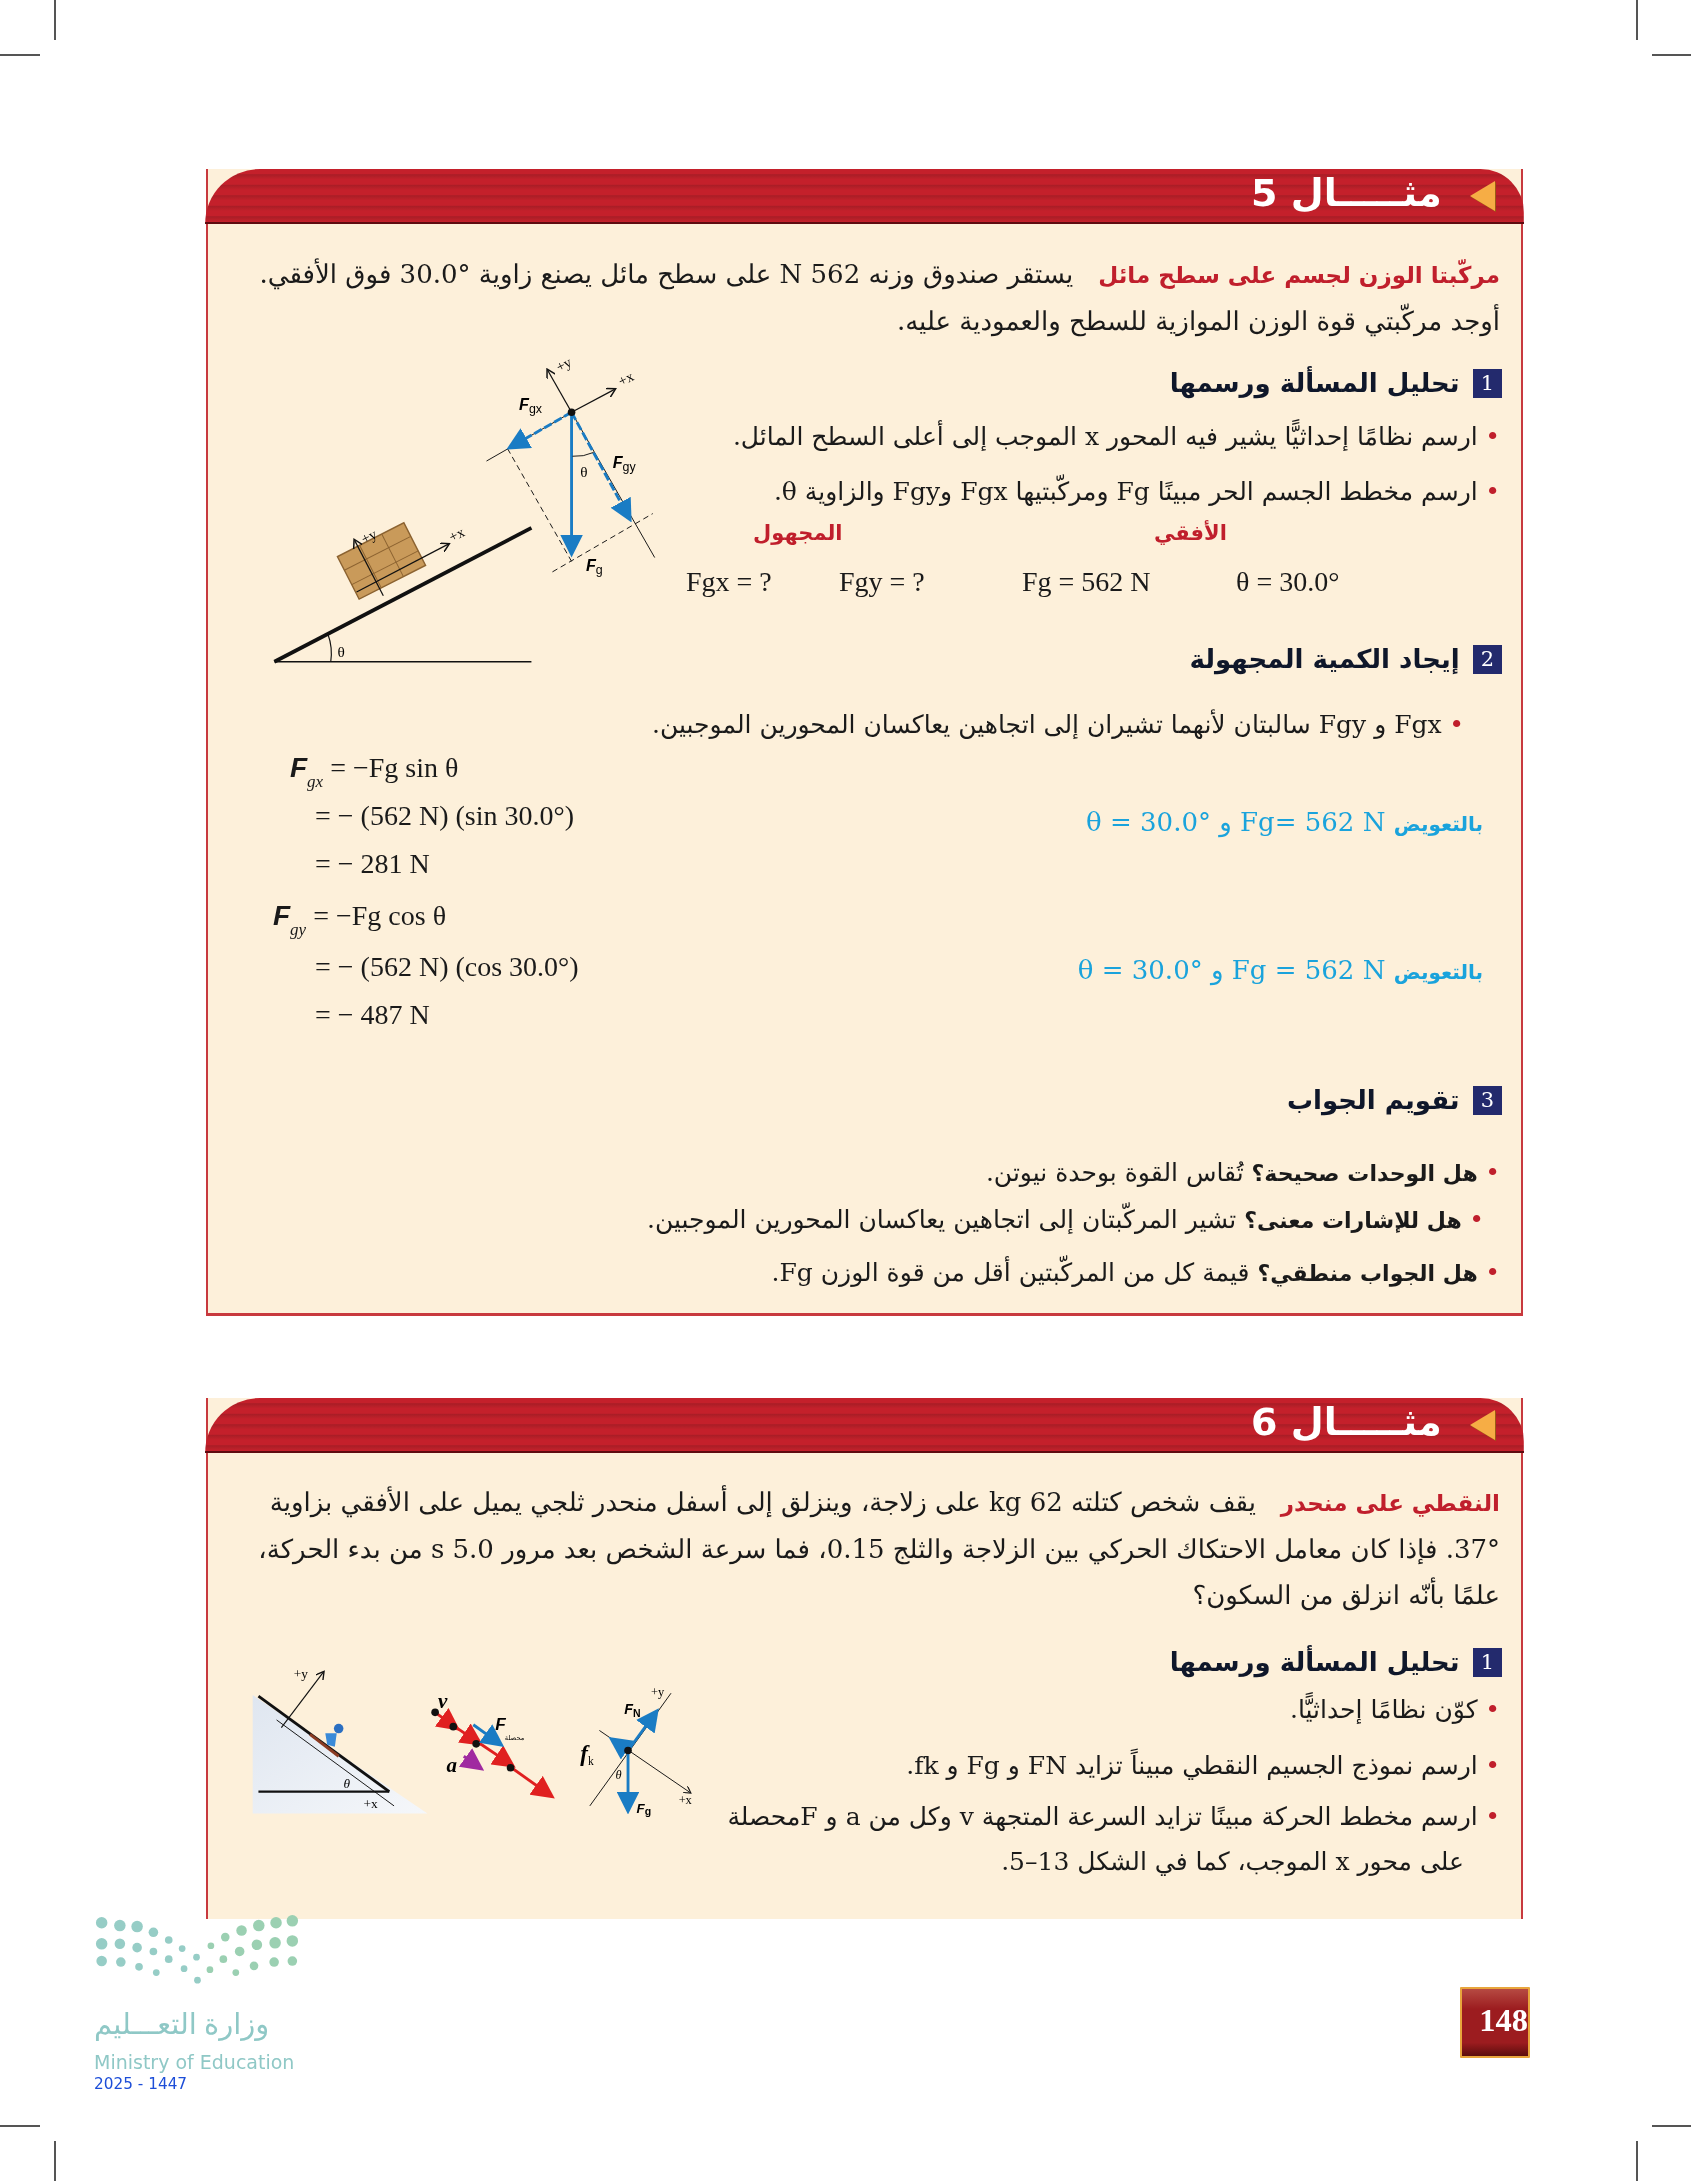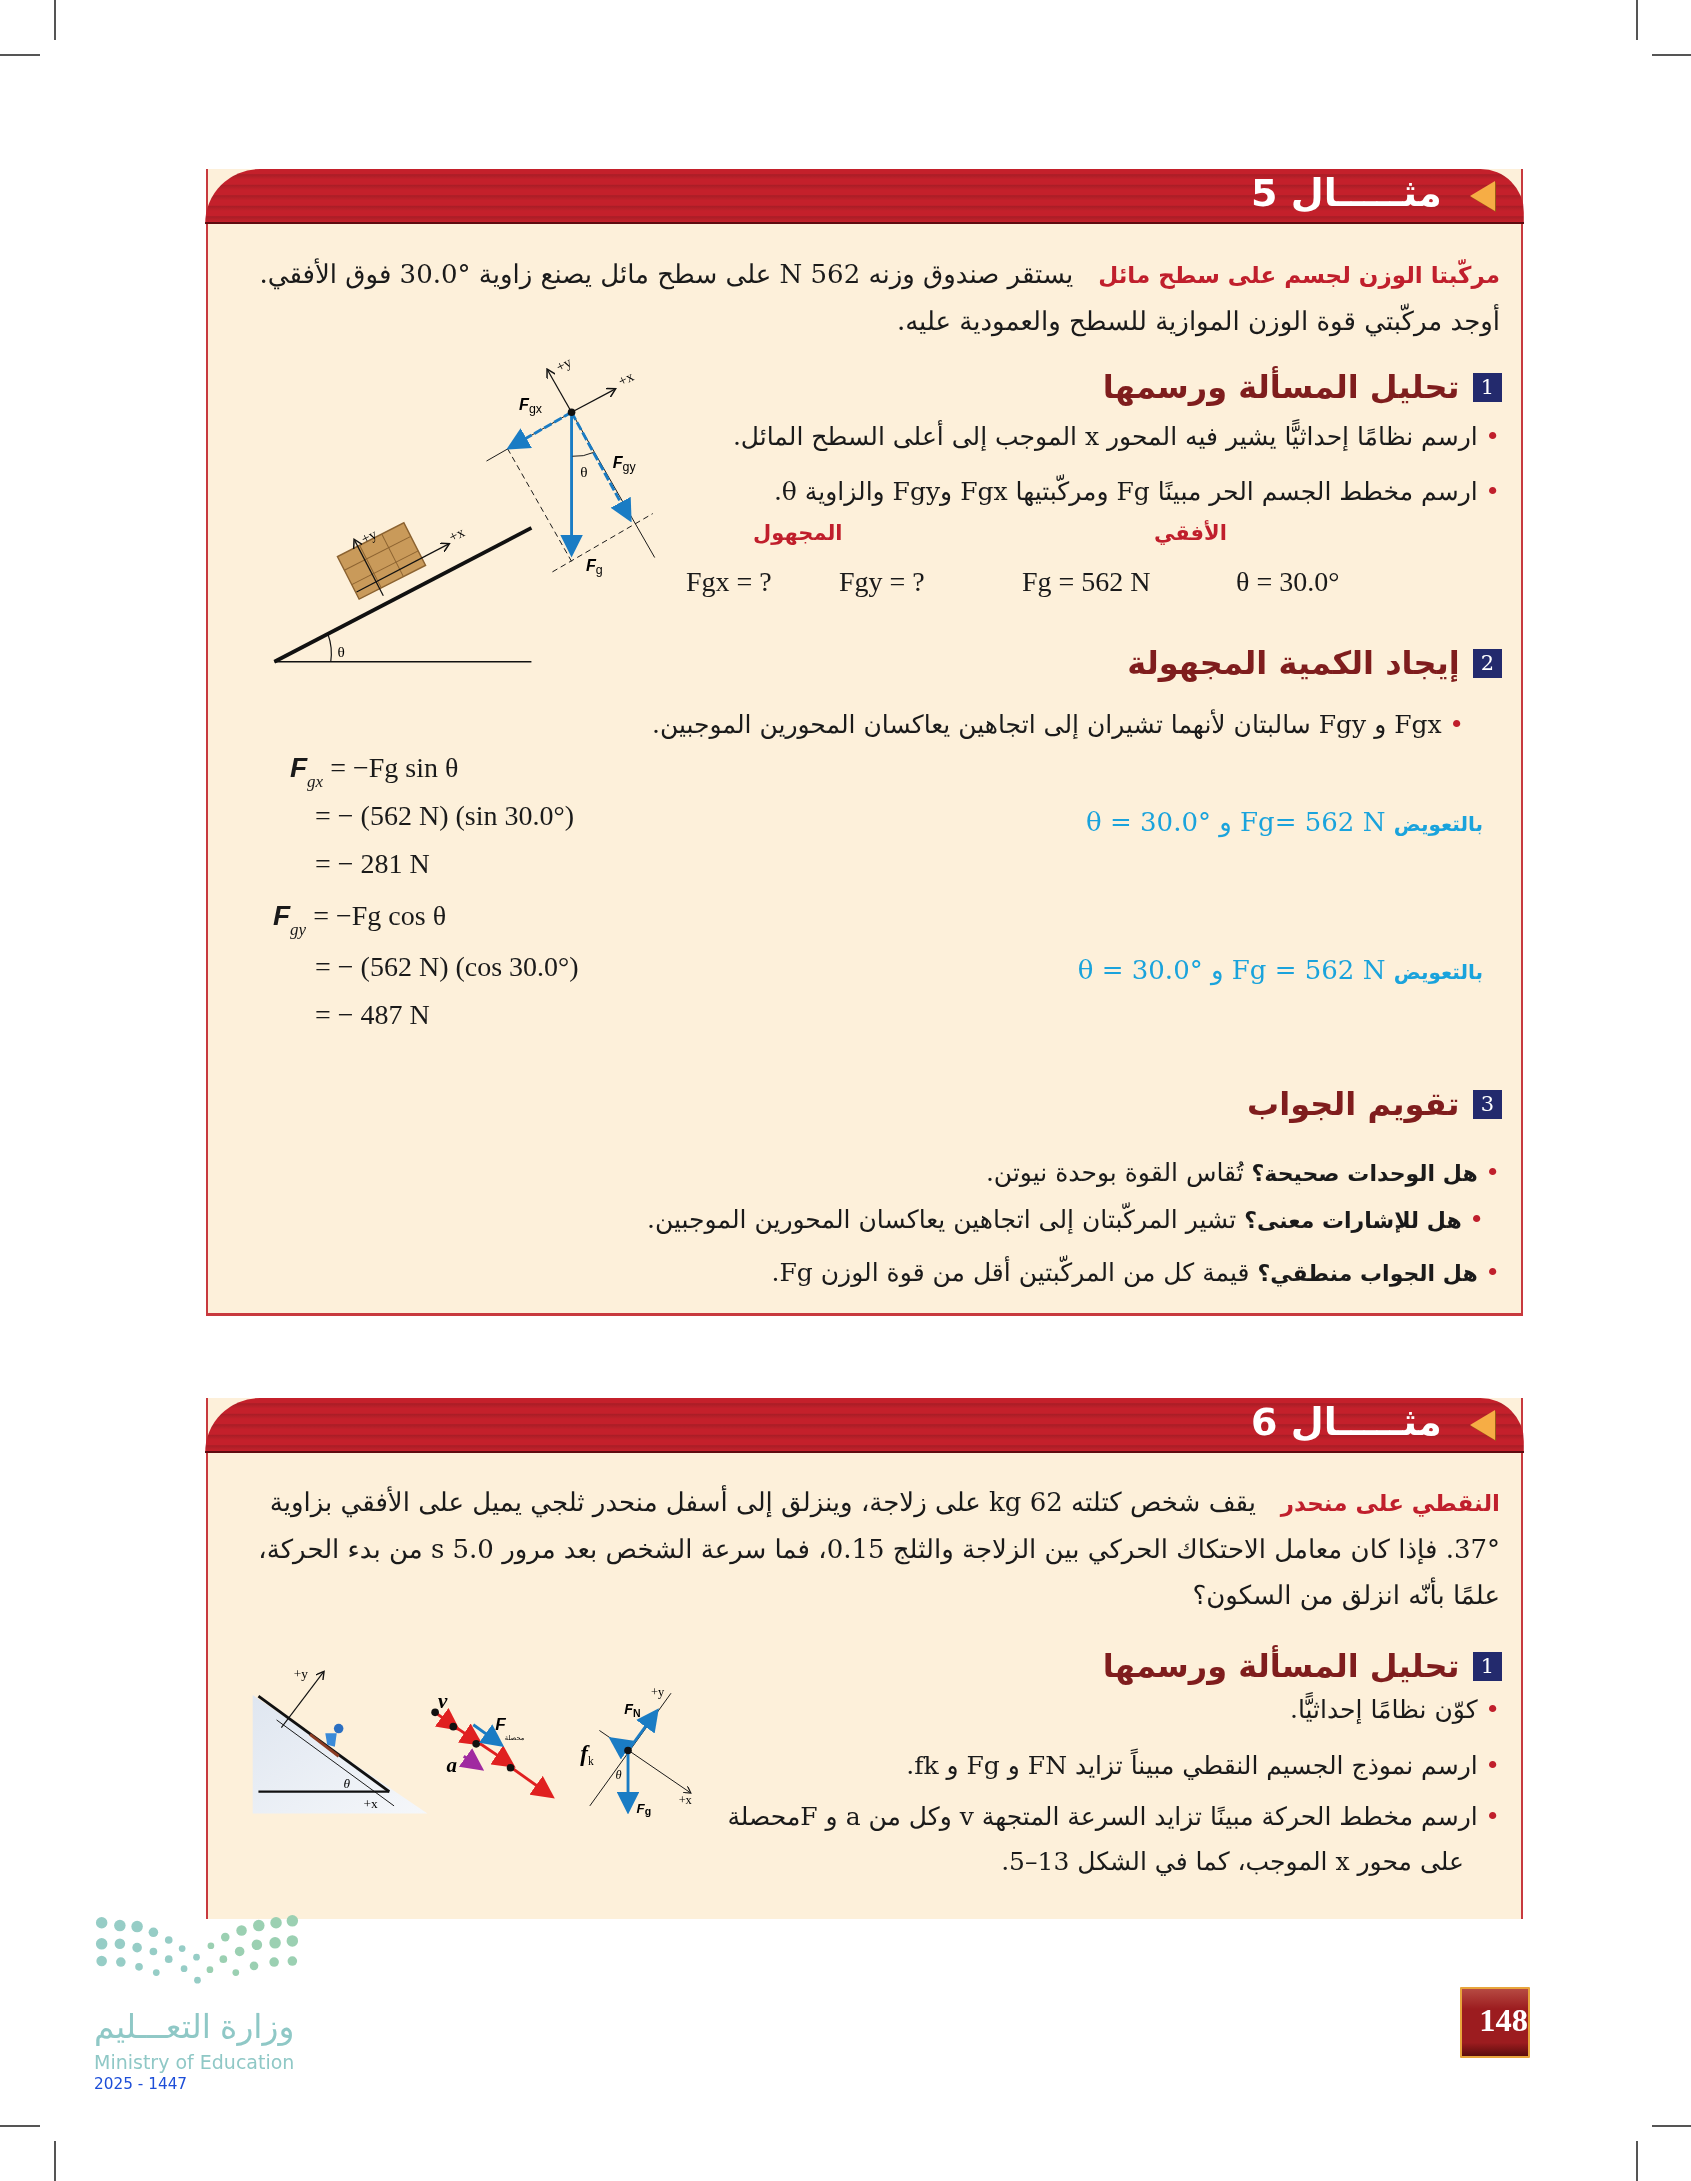--- a/index.html
+++ b/index.html
@@ -17,37 +17,37 @@
     border-bottom: 2.9px solid #5e0b10; }
   .ex-title { position: absolute; right: 82px; top: 1.9px; color: #fff; font-family: "DejaVu Sans", sans-serif; font-weight: bold; font-size: 38px; direction: rtl; letter-spacing: 1px; }
   .ex-arrow { position: absolute; right: 29px; top: 12.4px; width: 0; height: 0; border-top: 15.3px solid transparent; border-bottom: 15.3px solid transparent; border-right: 25px solid #f6ad45; filter: drop-shadow(1px 1px 0 #9a5d14); }
 
   .rtl { direction: rtl; text-align: right; }
   .para { position: absolute; right: 21px; left: 21px; font-size: 26px; line-height: 46px; direction: rtl; text-align: right; }
   .lead { color: #c01f2c; font-family: "DejaVu Sans", sans-serif; font-weight: bold; font-size: 23px; }
 
   .step { position: absolute; right: 19px; display: flex; flex-direction: row-reverse; align-items: center; gap: 13.4px; }
   .step-num { width: 29px; height: 29px; background: #232a6d; color: #fff; font-size: 21px; text-align: center; line-height: 29px; }
-  .step-title { color: #7f1d1d; font-family: "DejaVu Sans", sans-serif; font-weight: bold; font-size: 32px; direction: rtl; }
+  .step-title { color: #0f172a; font-family: "DejaVu Sans", sans-serif; font-weight: bold; font-size: 26px; direction: rtl; }
 
   .bullet { position: absolute; direction: rtl; text-align: right; font-size: 25px; line-height: 38px; white-space: nowrap; }
   .bullet::before { content: "•"; color: #c01f2c; margin-left: 7.6px; }
   .bullet b { font-family: "DejaVu Sans", sans-serif; font-size: 22px; }
 
   .red-label { position: absolute; color: #c01f2c; font-family: "DejaVu Sans", sans-serif; font-weight: bold; font-size: 21px; }
   .eq { position: absolute; font-size: 28px; white-space: nowrap; font-family: "Liberation Serif", serif; }
   .F { font-family: "Liberation Sans", sans-serif; font-weight: bold; font-style: italic; }
   .sub { font-size: 17px; font-style: italic; vertical-align: -9.6px; font-family: "Liberation Serif", serif; font-weight: normal; }
   .cyan { color: #1aa3dc; }
   .cyan-ar { color: #1aa3dc; font-family: "DejaVu Sans", sans-serif; font-weight: bold; font-size: 20px; }
 
   .page-num { position: absolute; left: 1460px; top: 1987px; width: 70px; height: 71px; border-radius: 1px;
     background: linear-gradient(180deg, #b64a42 0%, #9c1c1f 30%, #9c1c1f 80%, #5c0d0d 100%);
     border: 2.9px solid #e8a53c; color: #fff; font-family: "Liberation Serif", serif; font-weight: bold; font-size: 32.5px; text-align: right; line-height: 63px; }
-  .moe-ar { position: absolute; left: 94px; top: 2007px; color: #8fc8c6; font-family: Liberation Sans, sans-serif; font-size: 33px; direction: rtl; }
+  .moe-ar { position: absolute; left: 94px; top: 2007px; color: #8fc8c6; font-family: Liberation Serif, serif; font-size: 29px; direction: rtl; }
   .moe-en { position: absolute; left: 94px; top: 2051px; color: #8fc8c6; font-family: "DejaVu Sans", sans-serif; font-size: 19px; }
   .moe-yr { position: absolute; left: 94px; top: 2075px; color: #1d4ed8; font-family: "DejaVu Sans", sans-serif; font-size: 15.3px; }
 </style>
 </head>
 <body>
 
 <div class="crop" style="left:54px;top:0;width:1.9px;height:40px;"></div>
 <div class="crop" style="left:0;top:54px;width:40px;height:1.9px;"></div>
 <div class="crop" style="left:1636px;top:0;width:1.9px;height:40px;"></div>
 <div class="crop" style="left:1652px;top:54px;width:40px;height:1.9px;"></div>

